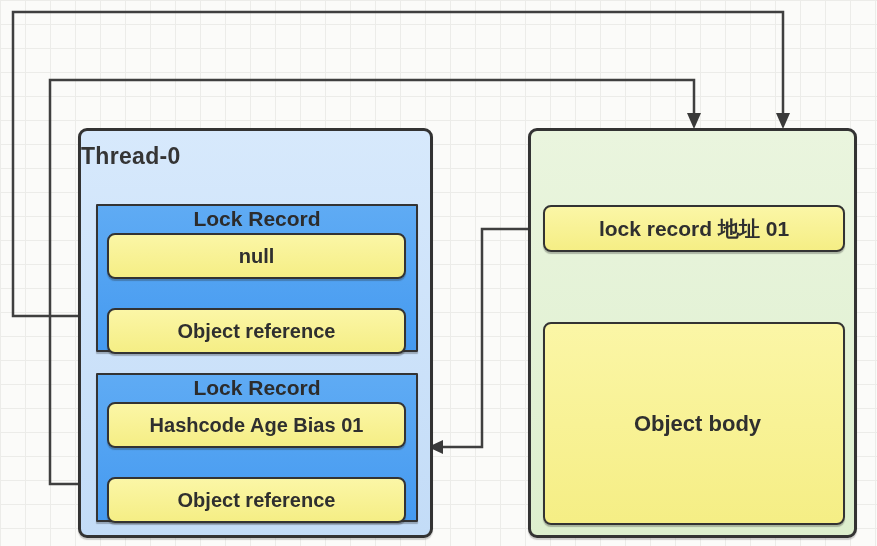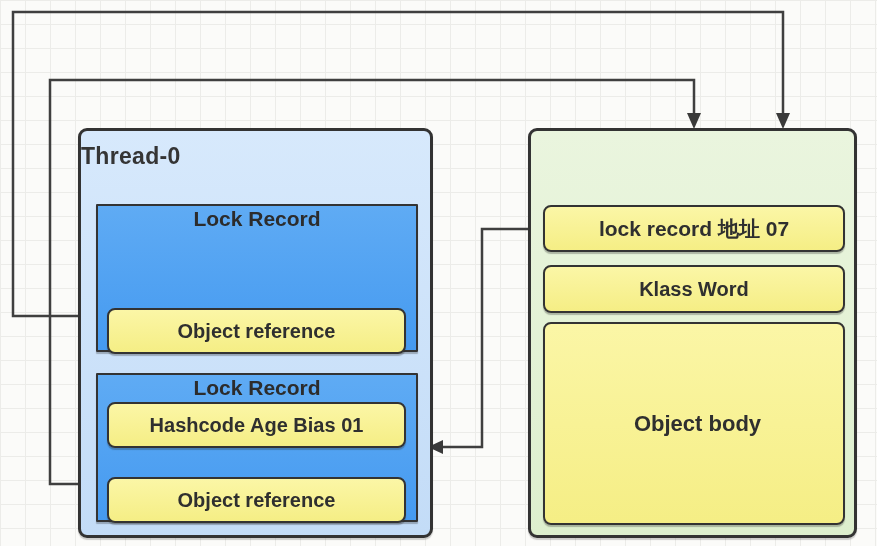--- a/index.html
+++ b/index.html
@@ -61,29 +61,29 @@
     <polygon points="687,113 701,113 694,129"></polygon>
     <path d="M 543 229 L 482 229 L 482 447 L 443 447"></path>
     <polygon points="443,440 443,454 428,447"></polygon>
   </svg>
 
   <div class="box thread-box">
     <div class="box-title">Thread-0</div>
 
     <div class="lock-record lock-record-1">
       <div class="lr-title">Lock Record</div>
+      <div class="slot lr-slot slot-a">null</div>
       <div class="slot lr-slot slot-b">Object reference</div>
     </div>
 
     <div class="lock-record lock-record-2">
       <div class="lr-title">Lock Record</div>
       <div class="slot lr-slot slot-a">Hashcode Age Bias 01</div>
       <div class="slot lr-slot slot-b">Object reference</div>
     </div>
   </div>
 
   <div class="box object-box">
-    <div class="slot obj-slot obj-slot-1">lock record 地址 07</div>
-    <div class="slot obj-slot obj-slot-2">Klass Word</div>
+    <div class="slot obj-slot obj-slot-1">lock record 地址 01</div>
     <div class="slot obj-slot obj-slot-3">Object body</div>
   </div>
 
 </div>
 
 </body></html>

